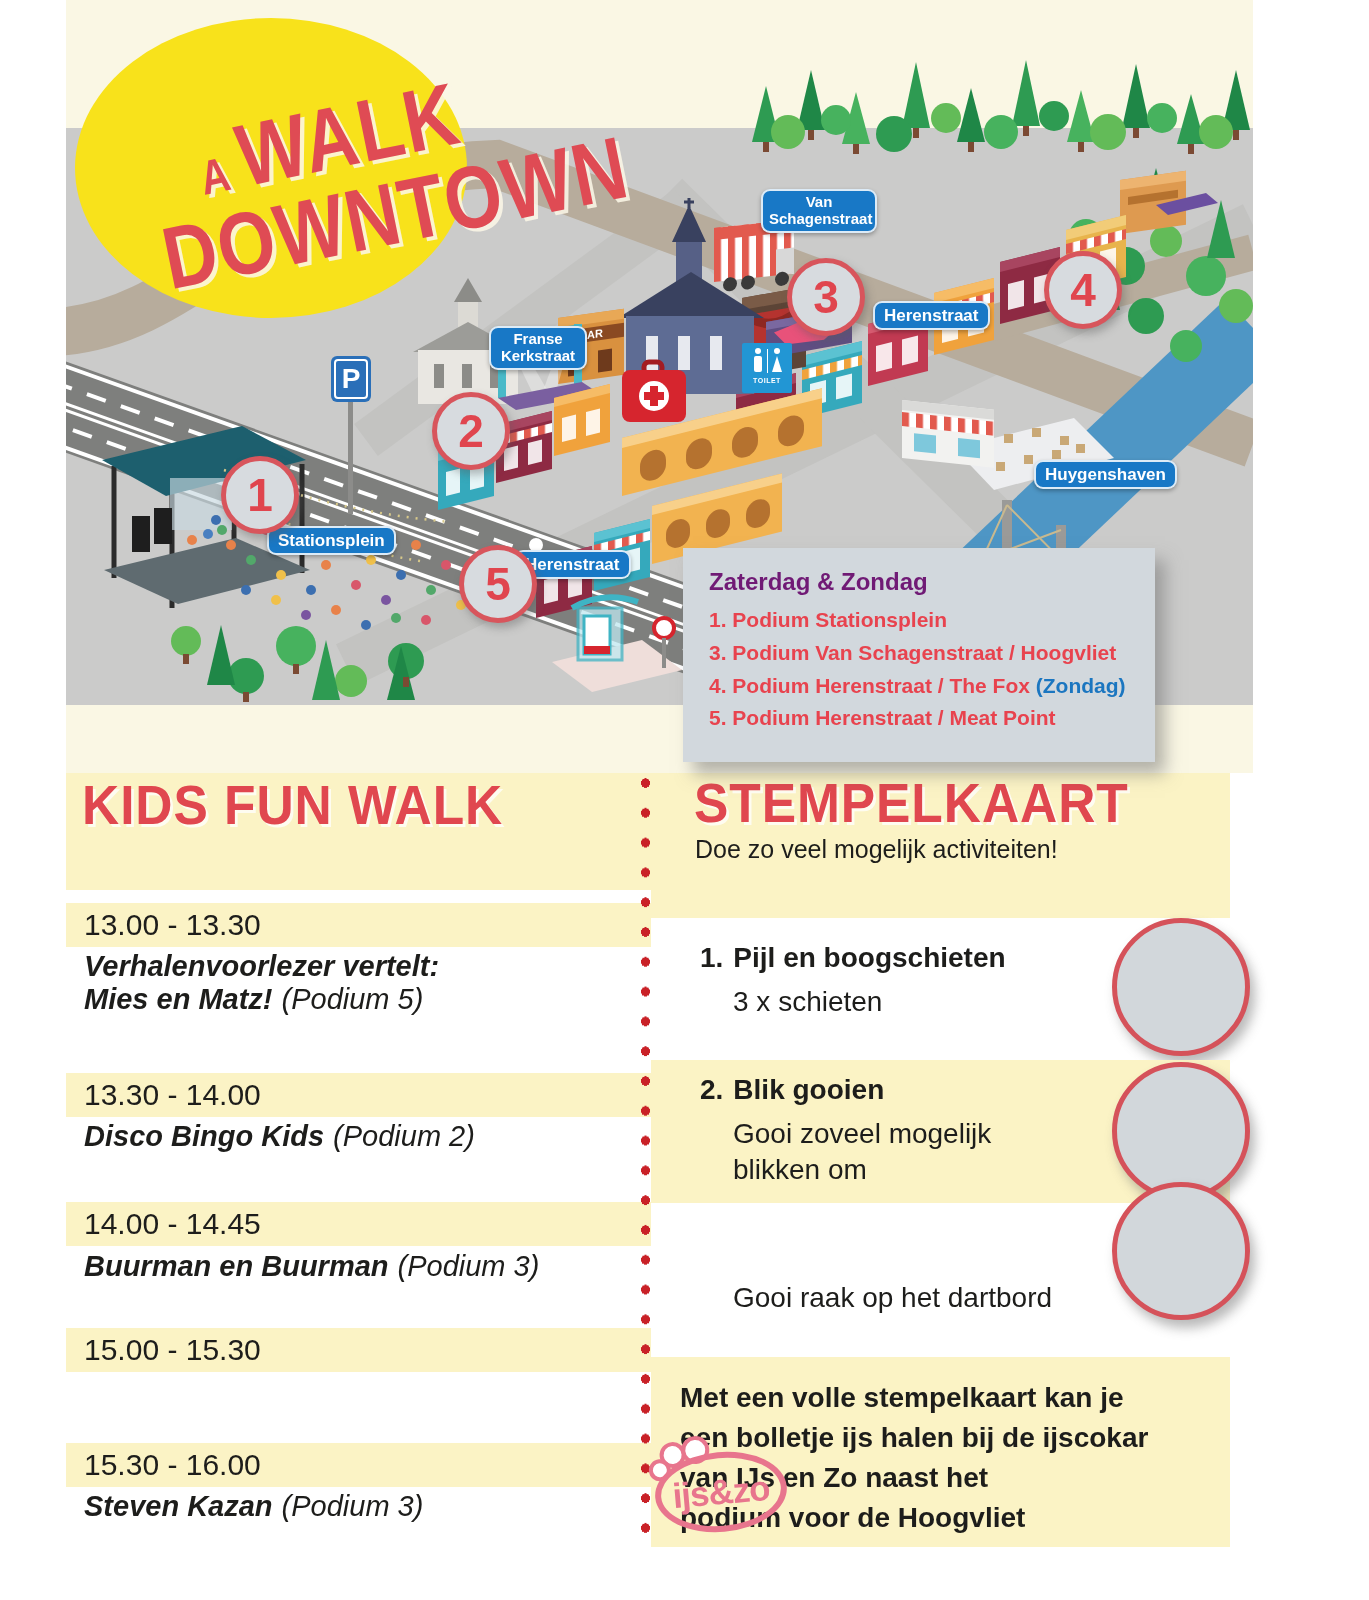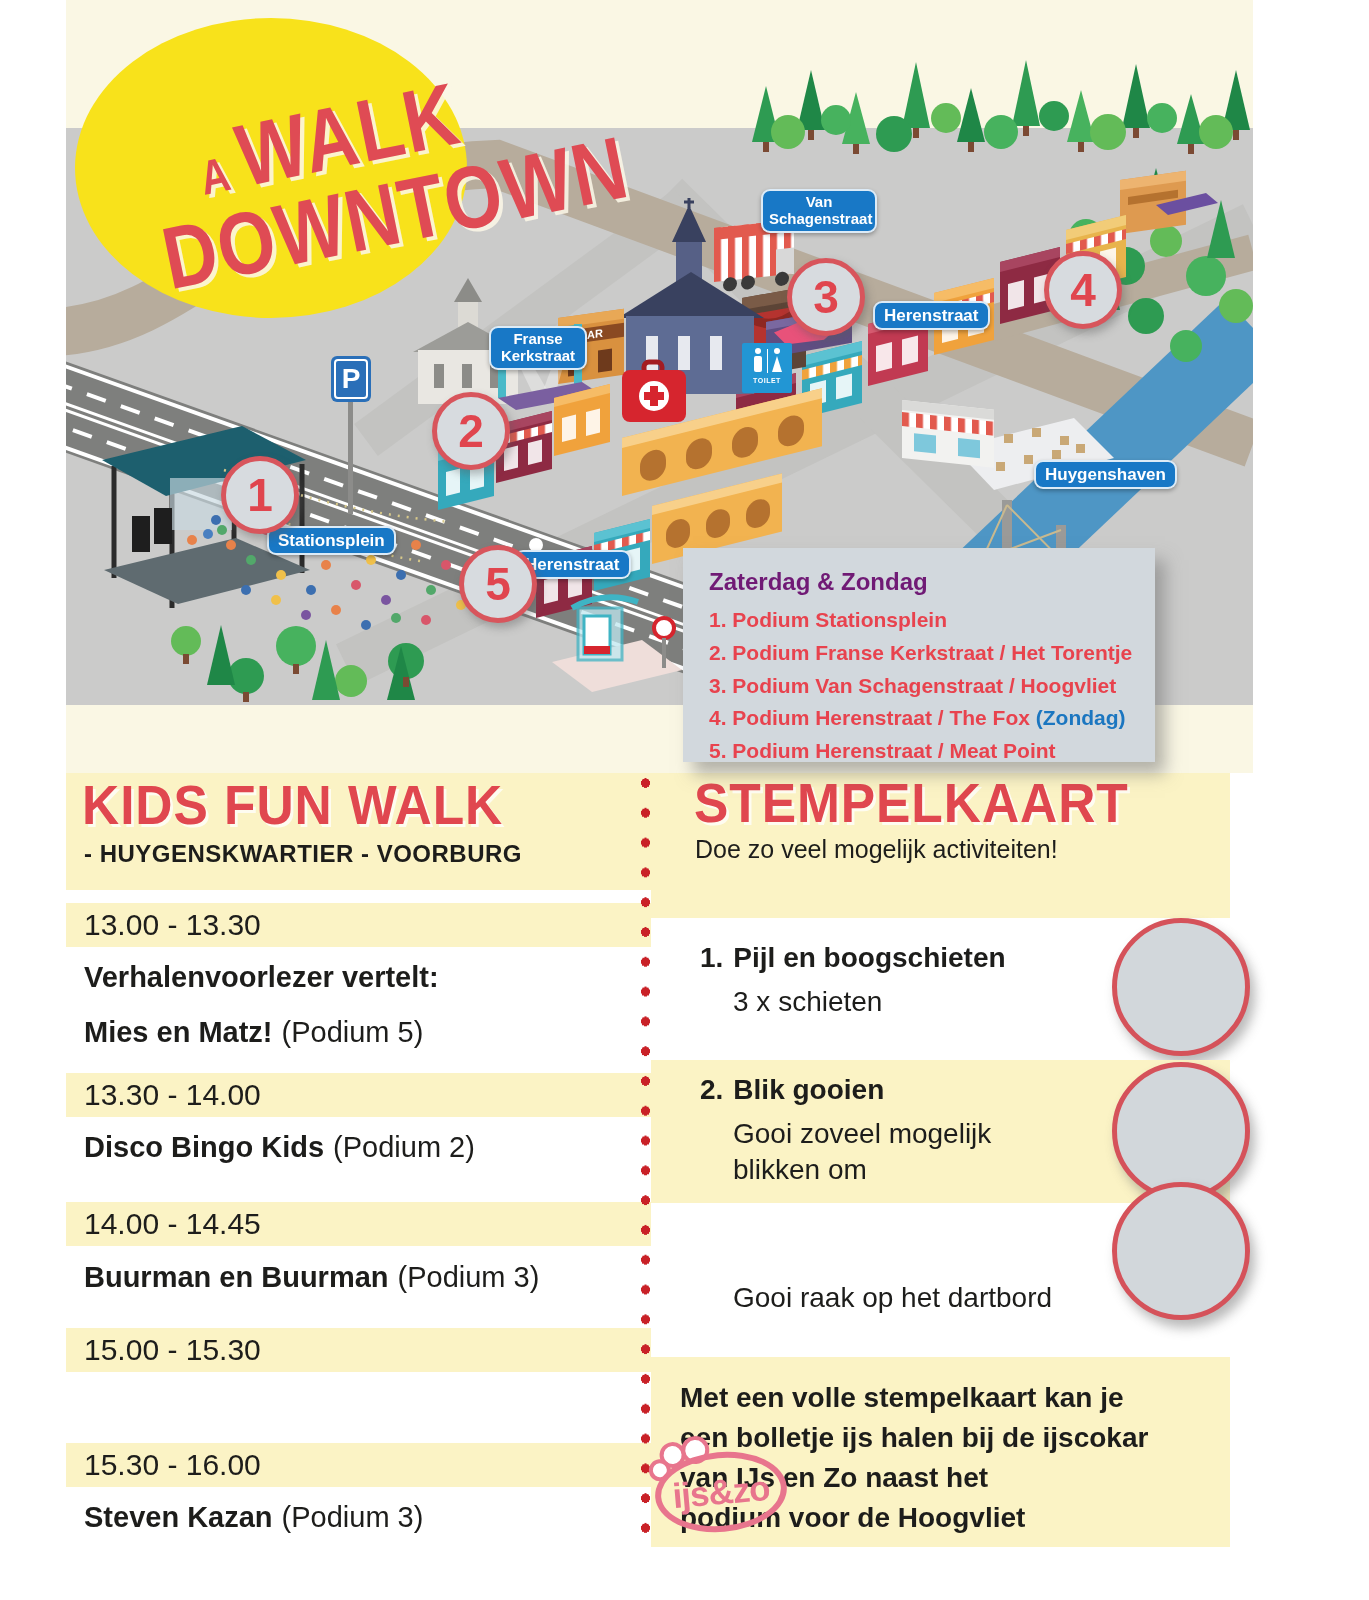--- a/index.html
+++ b/index.html
@@ -53,21 +53,21 @@
   .legend-items{position:absolute;left:26px;top:56px;font-size:21px;font-weight:bold;color:#E8434E;line-height:32.8px;}
   .legend-note{color:#1B76C0;}
 
   
   .band{position:absolute;background:#FBF3C5;}
   .col-title{position:absolute;font-weight:bold;color:#E0474F;font-size:56px;letter-spacing:1px;
              text-shadow:3px 3px 0 rgba(255,255,255,0.75);transform:scaleX(0.92);transform-origin:left;white-space:nowrap;}
   .col-sub-left{position:absolute;font-weight:bold;font-size:24px;letter-spacing:0.5px;}
   .col-sub-right{position:absolute;font-size:25px;}
   .time{position:absolute;font-size:30px;font-weight:normal;}
-  .event{position:absolute;font-size:29px;line-height:55px;width:560px;}
+  .event{position:absolute;font-size:29px;line-height:33px;width:560px;font-style:italic;}
   .ev-title{font-weight:bold;white-space:pre-line;}
   .ev-venue{margin-left:9px;}
   .act-line{position:absolute;font-size:28px;font-weight:bold;white-space:nowrap;}
   .act-num{margin-right:10px;}
   .act-desc{position:absolute;font-size:28px;white-space:pre-line;line-height:36px;}
   .stamp{position:absolute;width:128px;height:128px;border-radius:50%;background:#D2D7DB;
          border:5px solid #D5525A;box-shadow:5px 8px 12px rgba(100,100,100,0.45);}
   .dots{position:absolute;left:640px;top:776px;width:11px;height:776px;
         background-image:radial-gradient(circle 4.7px at 5.5px 7px,#C92127 97%,transparent 100%);
         background-size:11px 29.8px;z-index:8;}
@@ -478,32 +478,30 @@
   <div class="parking-pole"></div>
   <div class="parking-sign">
     <span class="inner"></span>
     <span class="p-label">P</span>
   </div>
 
   <div class="legend">
     <div class="legend-title">Zaterdag &amp; Zondag</div>
     <div class="legend-items">
       <div><span>1. Podium Stationsplein</span><span class="legend-note"></span></div>
-      <div><span>2. Podium Franse Kerkstraat / Het Torentje</span><span class="legend-note"></span></div>
       <div><span>3. Podium Van Schagenstraat / Hoogvliet</span><span class="legend-note"></span></div>
       <div><span>4. Podium Herenstraat / The Fox </span><span class="legend-note">(Zondag)</span></div>
       <div><span>5. Podium Herenstraat / Meat Point</span><span class="legend-note"></span></div>
     </div>
   </div>
 
   <div class="under-strip"></div>
 
   <div class="band" style="left:66px;top:773px;width:585px;height:117px;"></div>
   <div class="col-title" style="left:82px;top:772px;">KIDS FUN WALK</div>
-  <div class="col-sub-left" style="left:84px;top:840px;">- HUYGENSKWARTIER - VOORBURG</div>
 
   <div class="band" style="left:66px;top:903px;width:585px;height:44px;"></div>
   <div class="time" style="left:84px;top:908px;">13.00 - 13.30</div>
   <div class="event" style="left:84px;top:950px;"><span class="ev-title">Verhalenvoorlezer vertelt:
 Mies en Matz!</span><span class="ev-venue">(Podium 5)</span></div>
 
   <div class="band" style="left:66px;top:1073px;width:585px;height:44px;"></div>
   <div class="time" style="left:84px;top:1078px;">13.30 - 14.00</div>
   <div class="event" style="left:84px;top:1120px;"><span class="ev-title">Disco Bingo Kids</span><span class="ev-venue">(Podium 2)</span></div>
 

